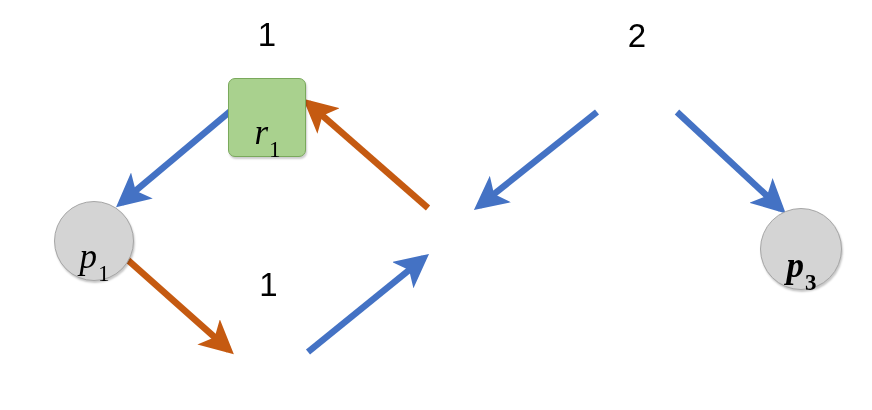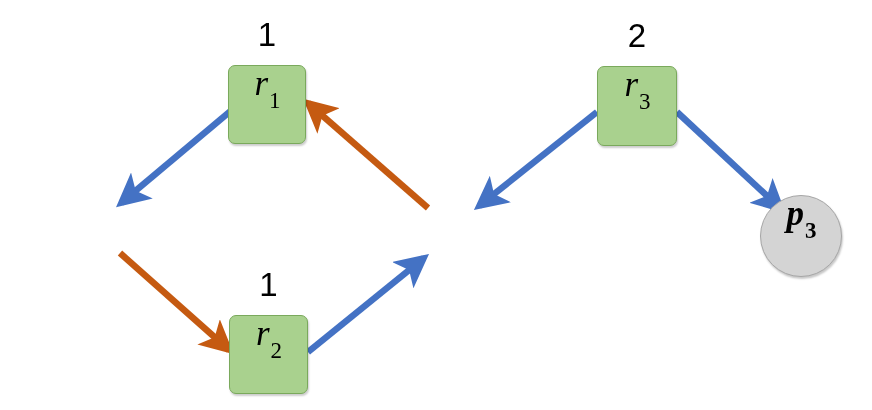--- a/index.html
+++ b/index.html
@@ -20,23 +20,24 @@
   #edges {
     position: absolute;
     left: 0;
     top: 0;
     width: 872px;
     height: 410px;
   }
   .node {
     position: absolute;
     display: flex;
-    align-items: flex-start;
+    align-items: flex-end;
     justify-content: center;
     box-sizing: border-box;
+    margin-top: 13px;
   }
   .process-node {
     border-radius: 50%;
     background: #d4d4d4;
     border: 1.4px solid #a6a6a6;
     box-shadow: 1px 2px 2px rgba(0,0,0,0.22);
   }
   .resource-node {
     border-radius: 7px;
     background: #a9d18e;
@@ -98,28 +99,25 @@
 
     <line x1="677" y1="112" x2="781" y2="209" stroke="#4472c4" stroke-width="6.5" marker-end="url(#arrow-blue)"></line>
   </svg>
 
   <div class="count-label" style="left:228px; top:18px; width:78px;">1</div>
   <div class="node resource-node" style="left:228px; top:65px; width:78px; height:79px;">
     <span class="node-label"><span>r</span><span class="sub">1</span></span>
   </div>
 
   <div class="count-label" style="left:229px; top:268px; width:79px;">1</div>
-  <div class="node resource-node" style="left:229px; top:315px; width:79px; height:79px;">
-    <span class="node-label"><span>r</span><span class="sub">2</span></span>
-  </div>
 
   <div class="count-label" style="left:597px; top:19px; width:80px;">2</div>
-  <div class="node resource-node" style="left:597px; top:66px; width:80px; height:80px;">
-    <span class="node-label"><span>r</span><span class="sub">3</span></span>
+
+  <div class="node process-node" style="left:54px; top:188px; width:80px; height:80px;">
+    <span class="node-label"><span>p</span><span class="sub">1</span></span>
   </div>
-
 
 
   <div class="node process-node" style="left:760px; top:195px; width:82px; height:82px;font-weight:bold;">
     <span class="node-label"><span>p</span><span class="sub">3</span></span>
   </div>
 
 </div>
 
 </body></html>

